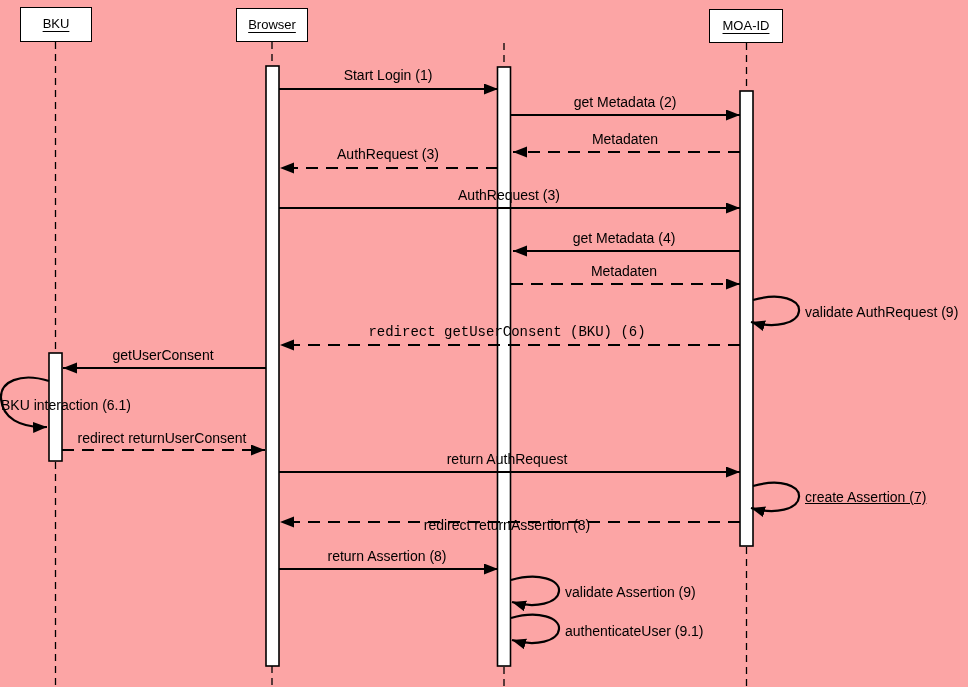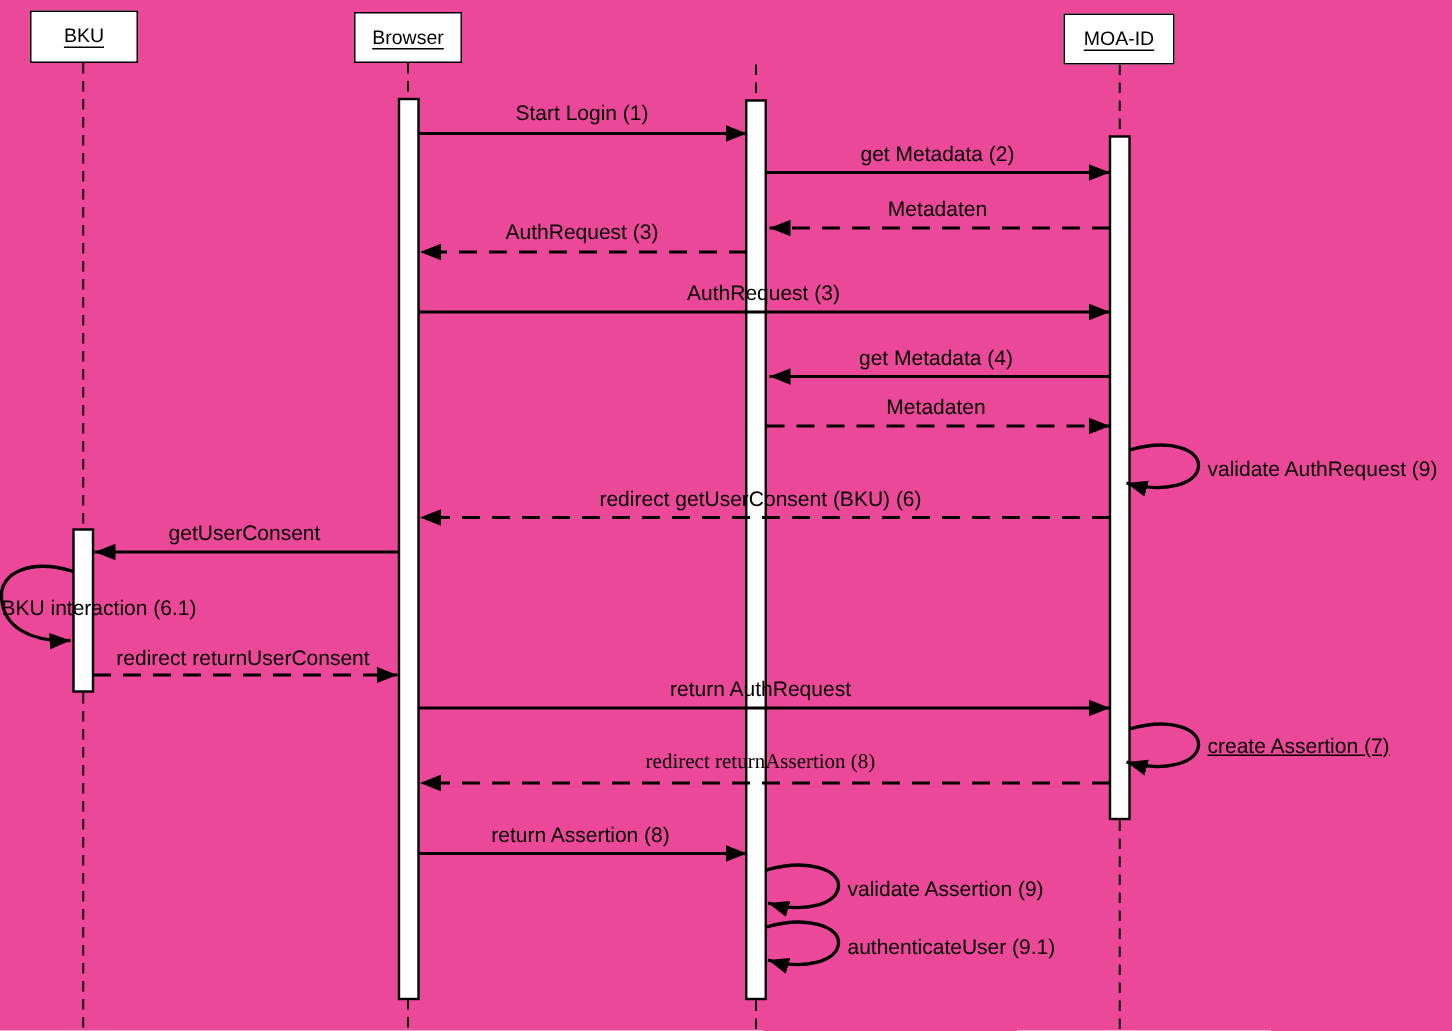--- a/index.html
+++ b/index.html
@@ -1,20 +1,20 @@
 <!DOCTYPE html>
 <html><head>
 <meta charset="utf-8">
 <style>
   html, body { margin: 0; padding: 0; background: #ffffff; }
   #diagram {
     position: relative;
     width: 968px;
     height: 687px;
-    background: #ec4899;
+    background: #fca5a5;
     font-family: "Liberation Sans", sans-serif;
     color: #000000;
     overflow: hidden;
   }
   #lines-layer { position: absolute; left: 0; top: 0; }
   .lifeline { stroke: #000000; stroke-width: 1.3; stroke-dasharray: 7 5; }
   .activation { fill: #ffffff; stroke: #000000; stroke-width: 1.6; }
   .arrow-solid { stroke: #000000; stroke-width: 2; fill: none; }
   .arrow-dashed { stroke: #000000; stroke-width: 2; fill: none; stroke-dasharray: 12 8; }
   .self-loop { stroke: #000000; stroke-width: 2.2; fill: none; }
@@ -94,24 +94,24 @@
   </div>
 
   <div class="msg" style="left:388px; top:75px;">Start Login (1)</div>
   <div class="msg" style="left:625px; top:102px;">get Metadata (2)</div>
   <div class="msg" style="left:625px; top:139px;">Metadaten</div>
   <div class="msg" style="left:388px; top:154px;">AuthRequest (3)</div>
   <div class="msg" style="left:509px; top:195px;">AuthRequest (3)</div>
   <div class="msg" style="left:624px; top:238px;">get Metadata (4)</div>
   <div class="msg" style="left:624px; top:271px;">Metadaten</div>
   <div class="msg left-anchor" style="left:805px; top:312px;">validate AuthRequest (9)</div>
-  <div class="msg" style="left:507px; top:332px;">redirect getUserConsent (BKU) (6)</div>
+  <div class="msg" style="left:507px; top:332px;font-family:Liberation Mono, monospace;">redirect getUserConsent (BKU) (6)</div>
   <div class="msg" style="left:163px; top:355px;">getUserConsent</div>
   <div class="msg left-anchor" style="left:1px; top:405px;">BKU interaction (6.1)</div>
   <div class="msg" style="left:162px; top:438px;">redirect returnUserConsent</div>
   <div class="msg" style="left:507px; top:459px;">return AuthRequest</div>
   <div class="msg left-anchor" style="left:805px; top:497px;text-decoration:underline;">create Assertion (7)</div>
-  <div class="msg" style="left:507px; top:509px;font-family:Liberation Serif, serif;">redirect returnAssertion (8)</div>
+  <div class="msg" style="left:507px; top:525px;">redirect returnAssertion (8)</div>
   <div class="msg" style="left:387px; top:556px;">return Assertion (8)</div>
   <div class="msg left-anchor" style="left:565px; top:592px;">validate Assertion (9)</div>
   <div class="msg left-anchor" style="left:565px; top:631px;">authenticateUser (9.1)</div>
 
 </div>
 
 </body></html>

